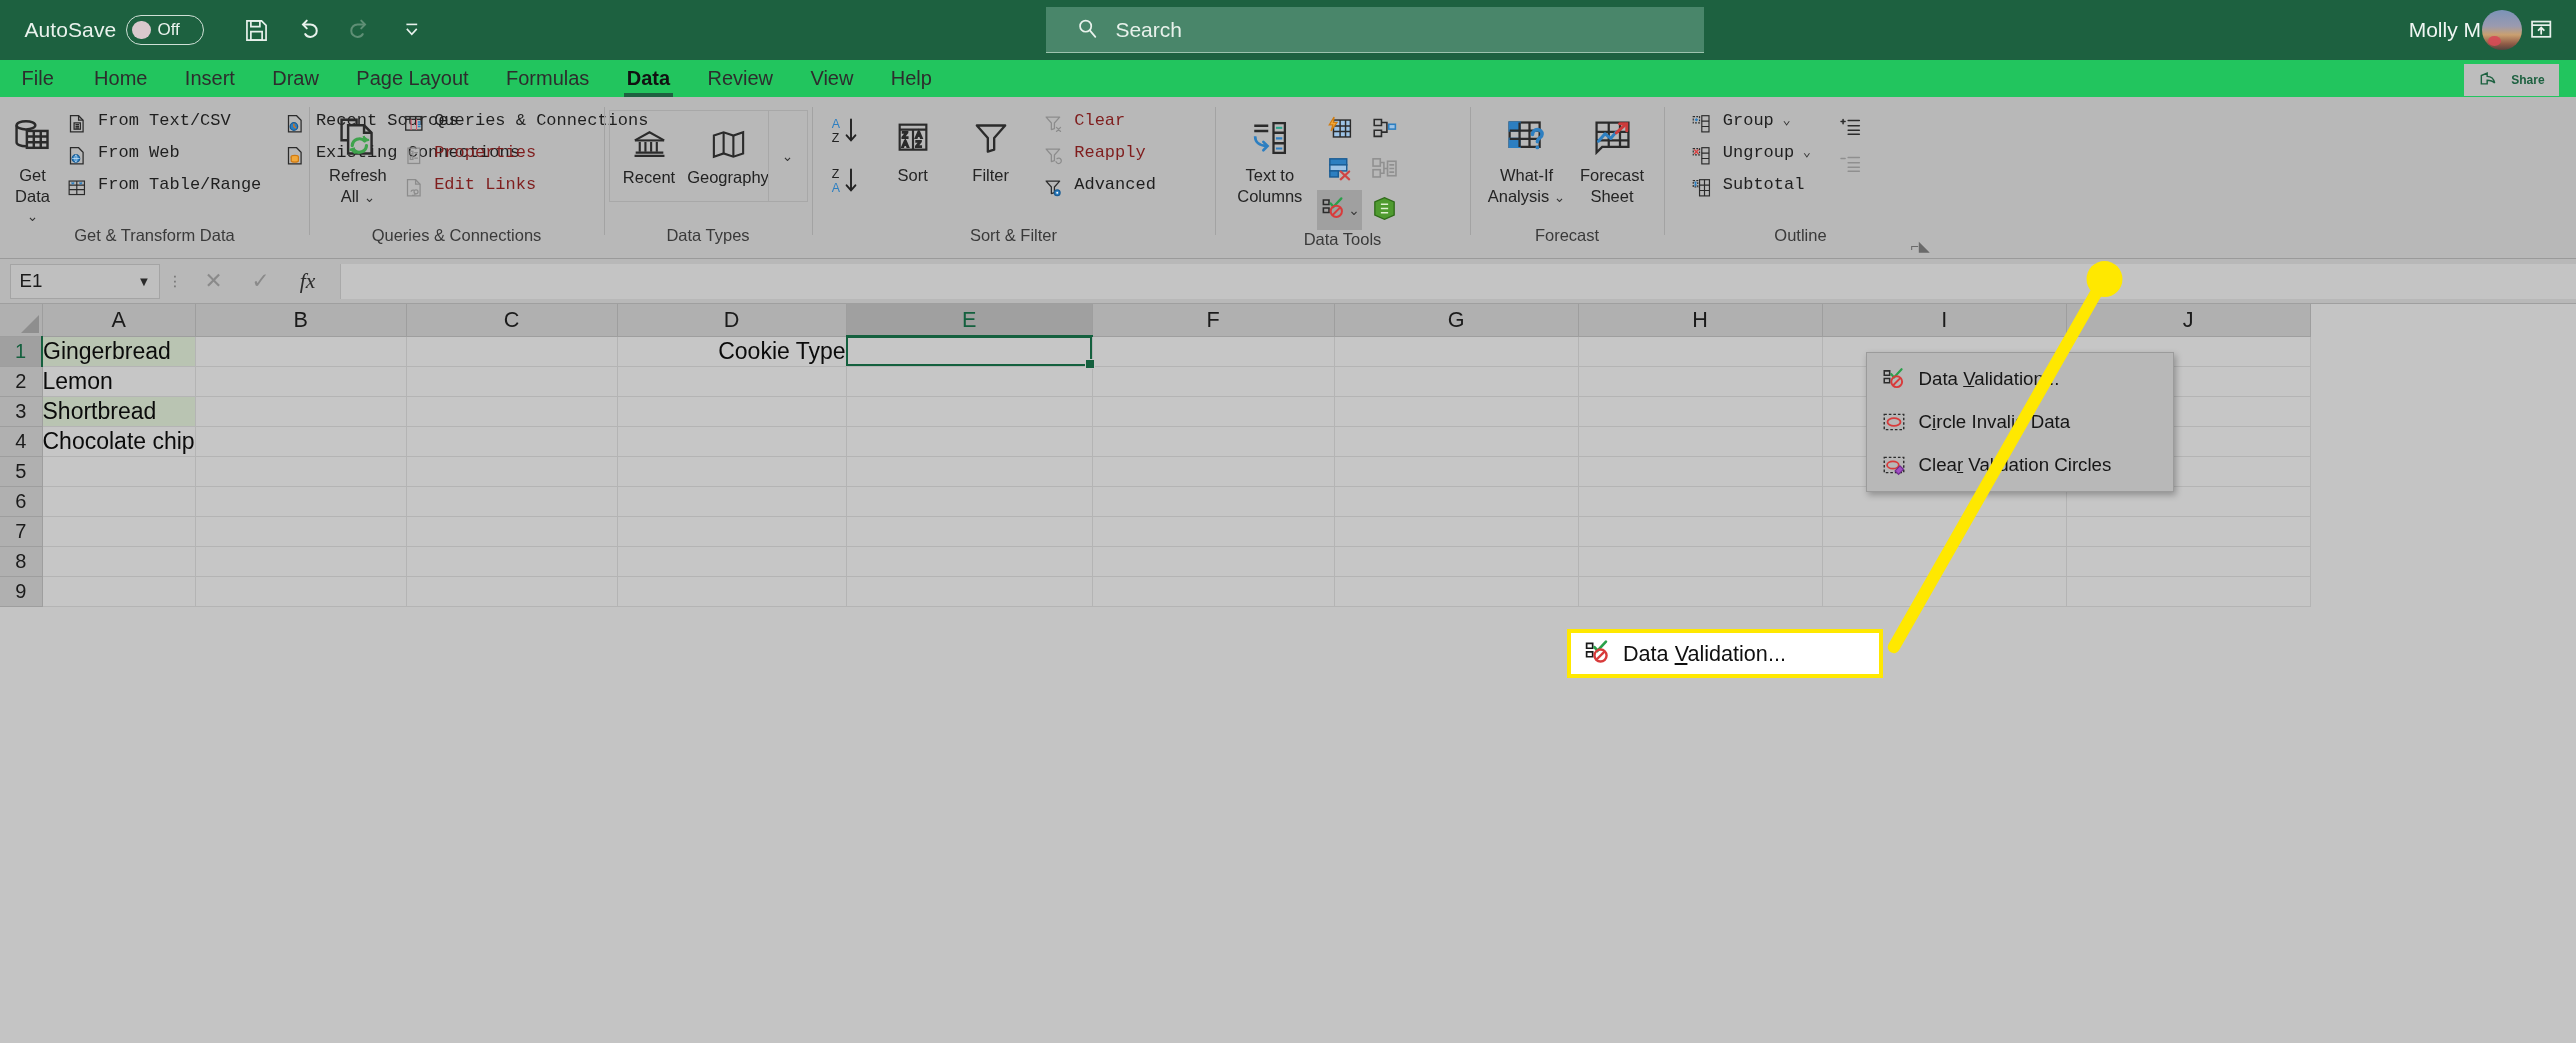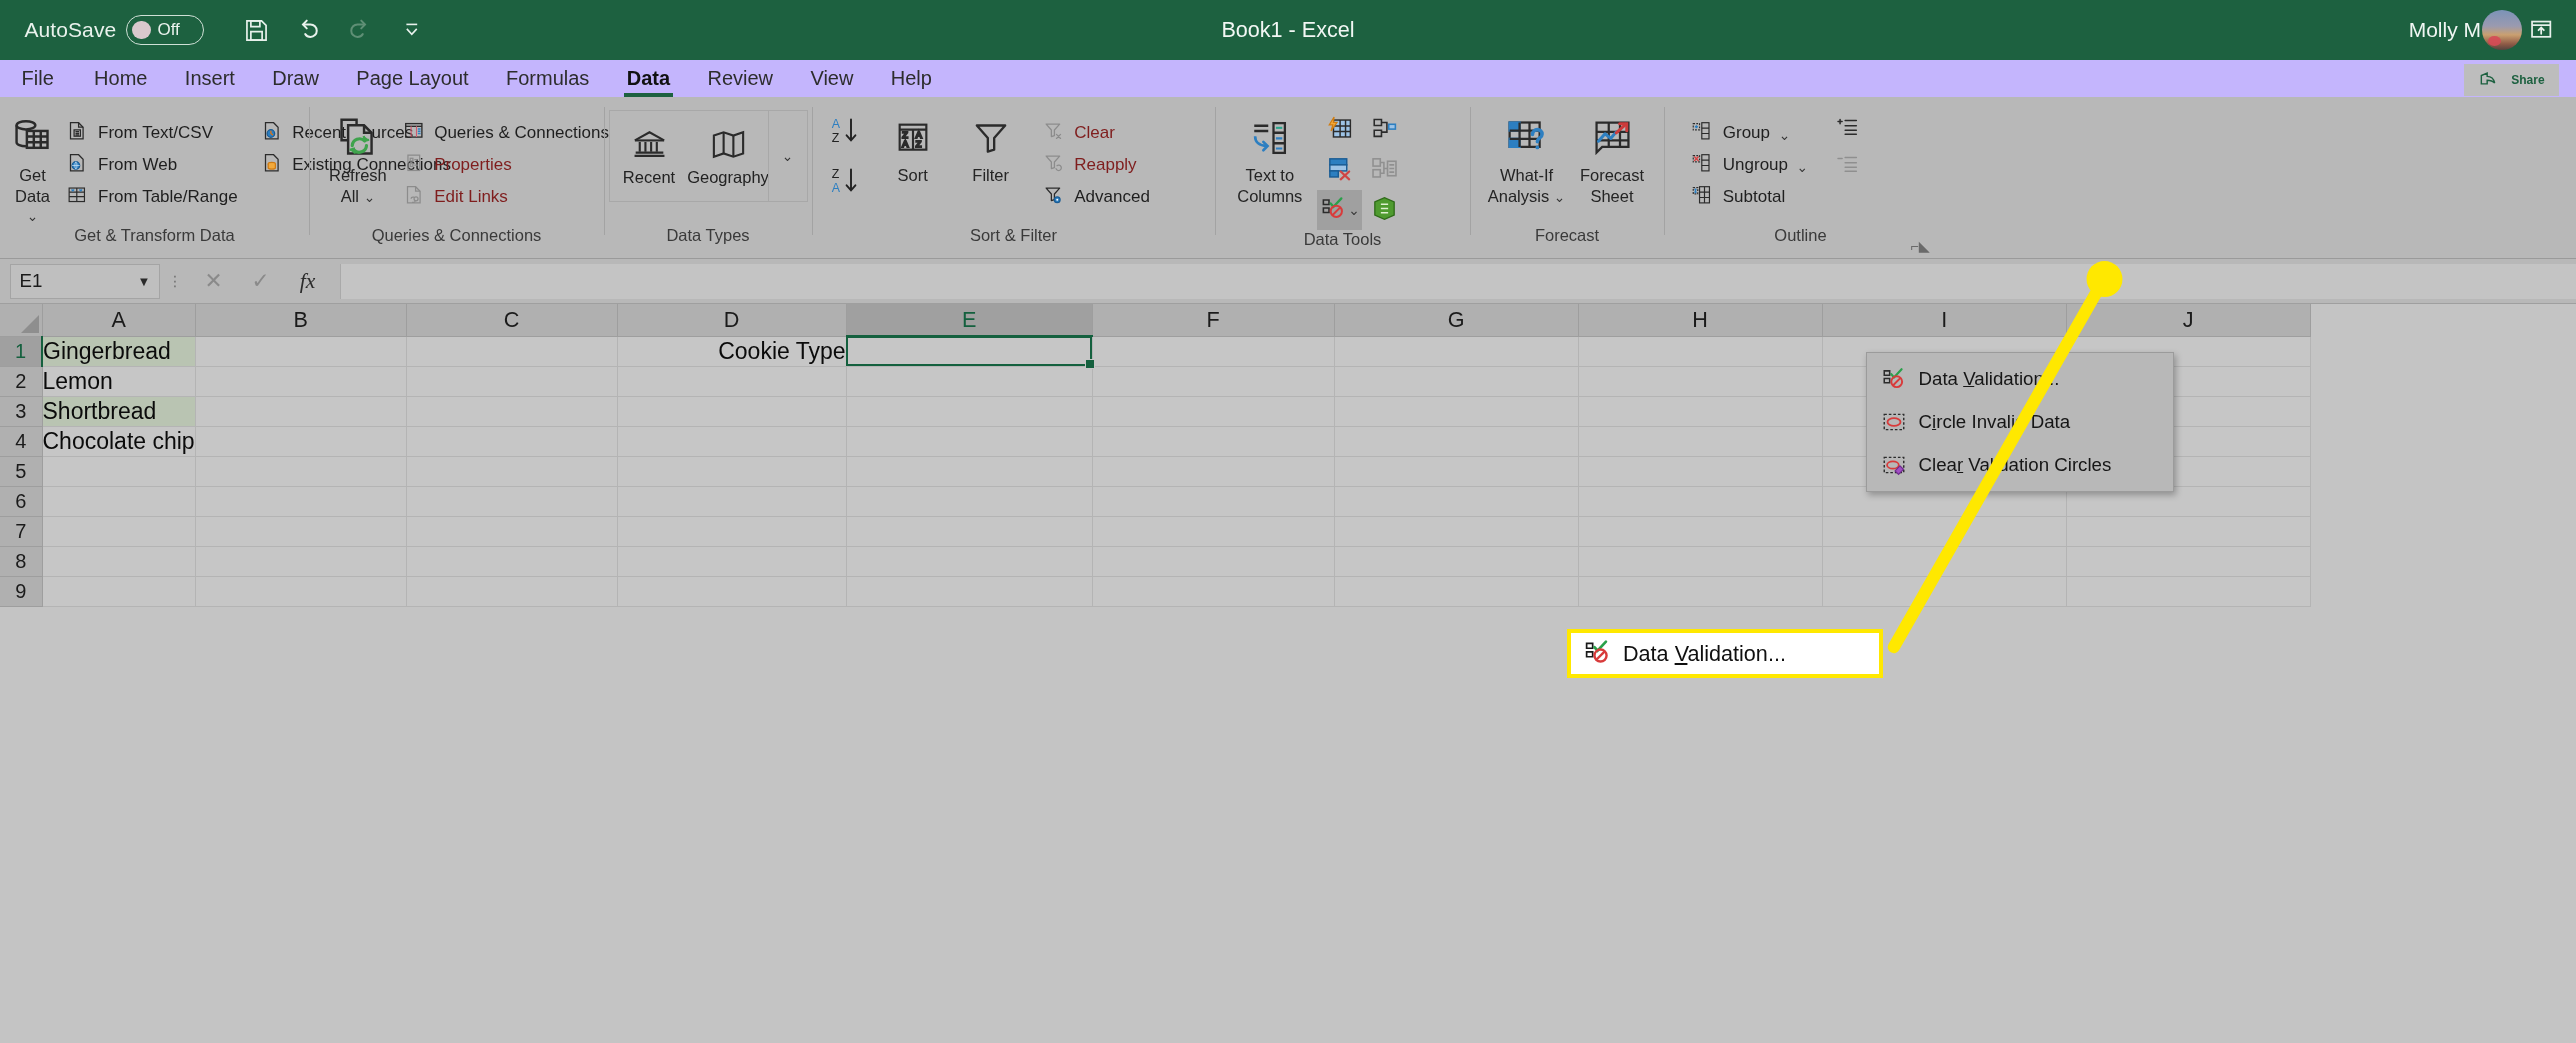--- a/index.html
+++ b/index.html
@@ -81,21 +81,21 @@
     background: #d64a55; opacity: .9;
   }
   .ribbon-display-btn {
     width: 37px; height: 37px;
     display: flex; align-items: center; justify-content: center;
   }
 
   
   .tabstrip {
     height: 37px;
-    background: #c4b5fd;
+    background: #22c55e;
     display: flex;
     align-items: flex-end;
     position: relative;
   }
   .tab {
     padding: 0 18.7px;
     height: 37px;
     display: flex; align-items: center;
     font-size: 20px;
     color: #2d2d2d;
@@ -154,24 +154,25 @@
     display: flex; flex-direction: column; align-items: center;
     padding-top: 7.2px;
   }
   .bigbtn .ic { height: 53px; display: flex; align-items: center; }
   .bigbtn .lb {
     font-size: 16.5px; color: #252525; line-height: 19.4px; text-align: center;
     margin-top: 1.4px;
   }
   .smallcol { display: flex; flex-direction: column; padding-top: 7.2px; }
   .smallbtn {
-    display: flex; align-items: flex-end; gap: 8.6px;
+    display: flex; align-items: flex-start; gap: 8.6px;
     height: 32px; padding: 0 5.8px;
     font-size: 17px; color: #1f1f1f;
     white-space: nowrap;
+    font-family: Liberation Mono, monospace;
   }
   .smallbtn.disabled { color: #7f1d1d; }
   .smallbtn .ic { width: 24.4px; height: 24.4px; display:flex; align-items:center; justify-content:center; }
 
   .chev { font-size: 13.7px; color: #333; }
 
   
   .dt-gallery {
     display: flex; align-items: stretch;
     border: 1.4px solid #a8a8a8;
@@ -366,20 +367,29 @@
         <svg width="21.6" height="21.6" viewBox="0 0 24 24" fill="none" stroke="#e8f1ec" stroke-width="1.8">
           <path d="M6 6h12"></path>
             <path d="M6.5 11l5.5 6 5.5-6"></path>
         </svg>
       </span>
     </div>
   </div>
 
   <div class="doc-title">Book1  -  Excel</div>
 
+  <div class="searchbox">
+    <span class="sq">
+      <svg width="24.4" height="24.4" viewBox="0 0 24 24" fill="none" stroke="#e9f2ec" stroke-width="1.7">
+        <circle cx="10.5" cy="10" r="5.5"></circle>
+          <path d="M14.6 14.2 20 20.5" stroke-linecap="round"></path>
+      </svg>
+    </span>
+    <span class="search-text">Search</span>
+  </div>
 
   <div class="user-area">
     <span class="user-name">Molly M</span>
     <span class="avatar"></span>
     <span class="ribbon-display-btn">
       <span>
         <svg width="24.4" height="24.4" viewBox="0 0 24 24" fill="none" stroke="#e8f1ec" stroke-width="1.7">
           <rect x="3" y="4.5" width="18" height="15"></rect>
             <path d="M3 8h18"></path>
           <path d="M12 16.5v-6M9.4 13l2.6-2.6 2.6 2.6" stroke-linecap="round"></path>

